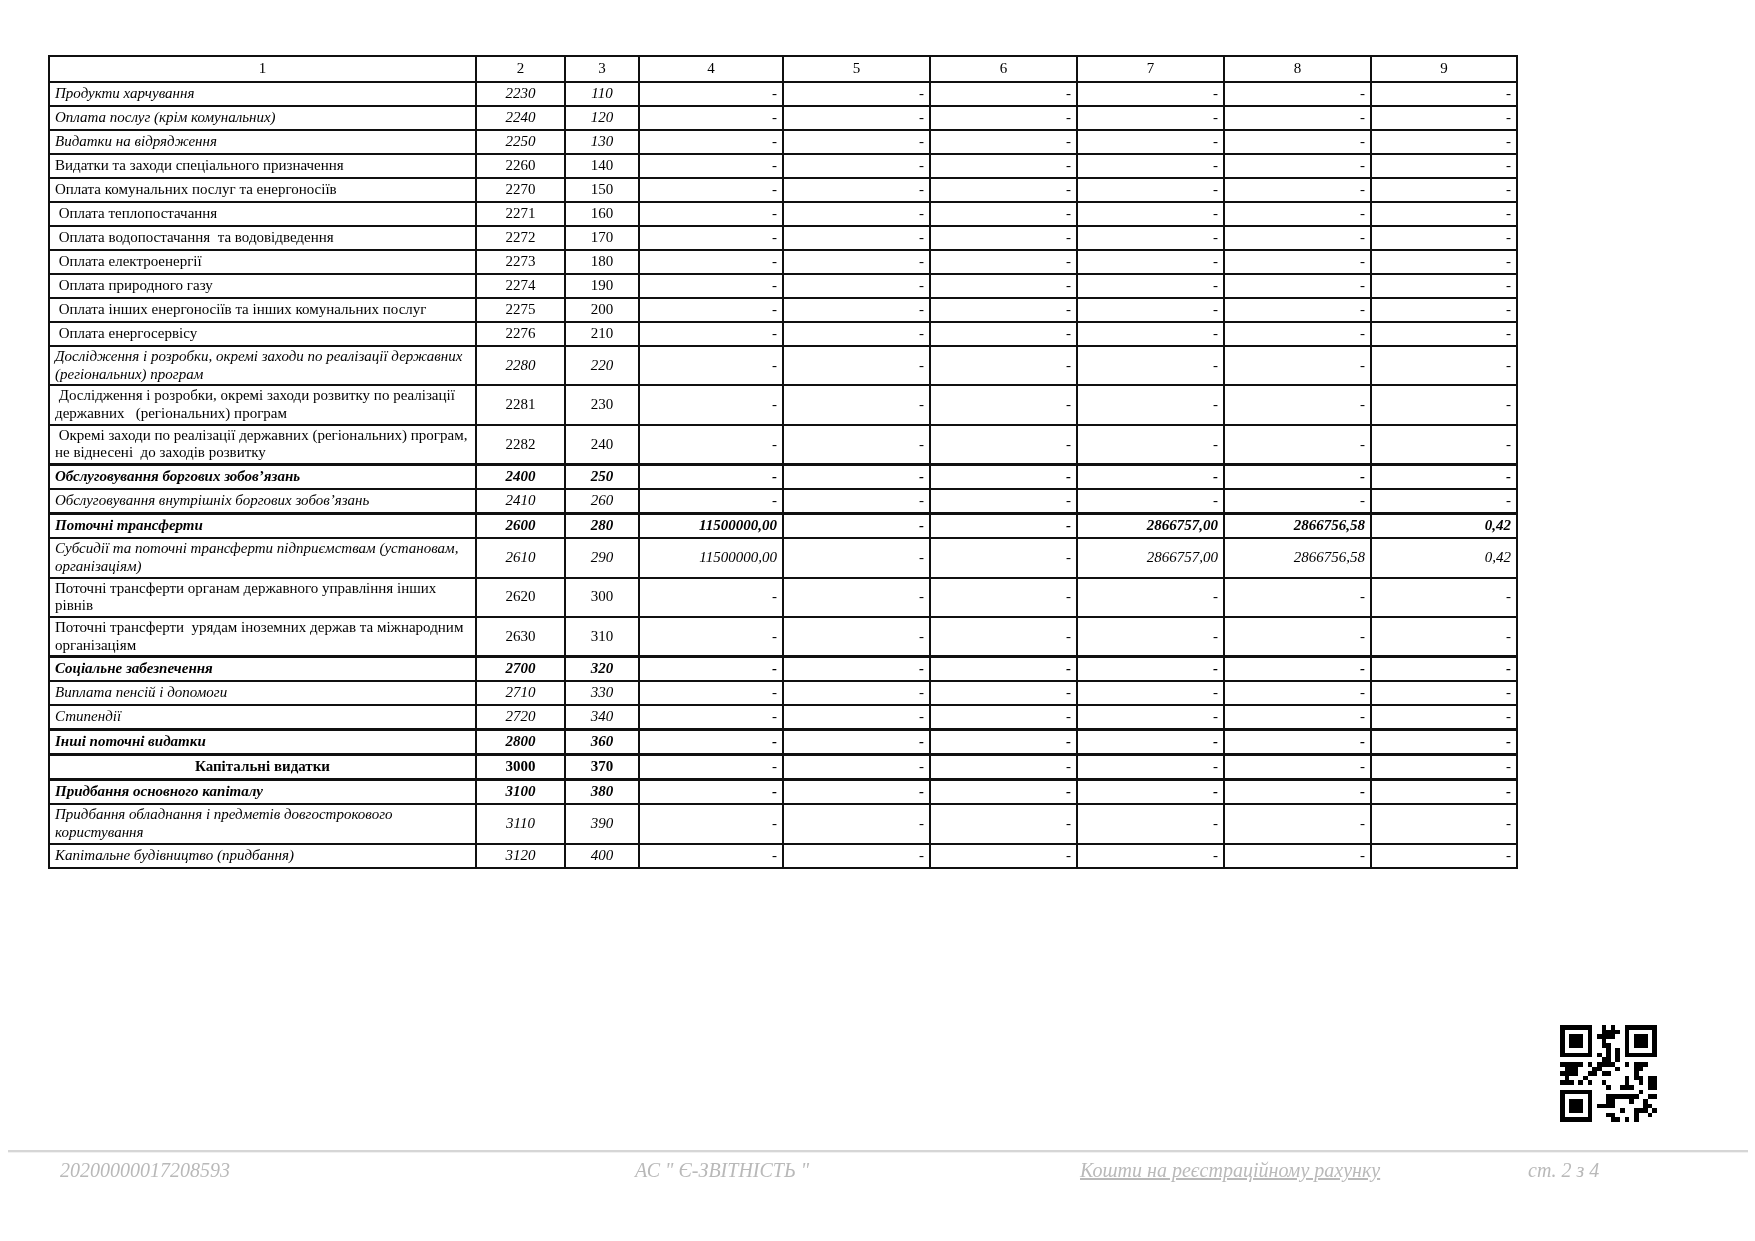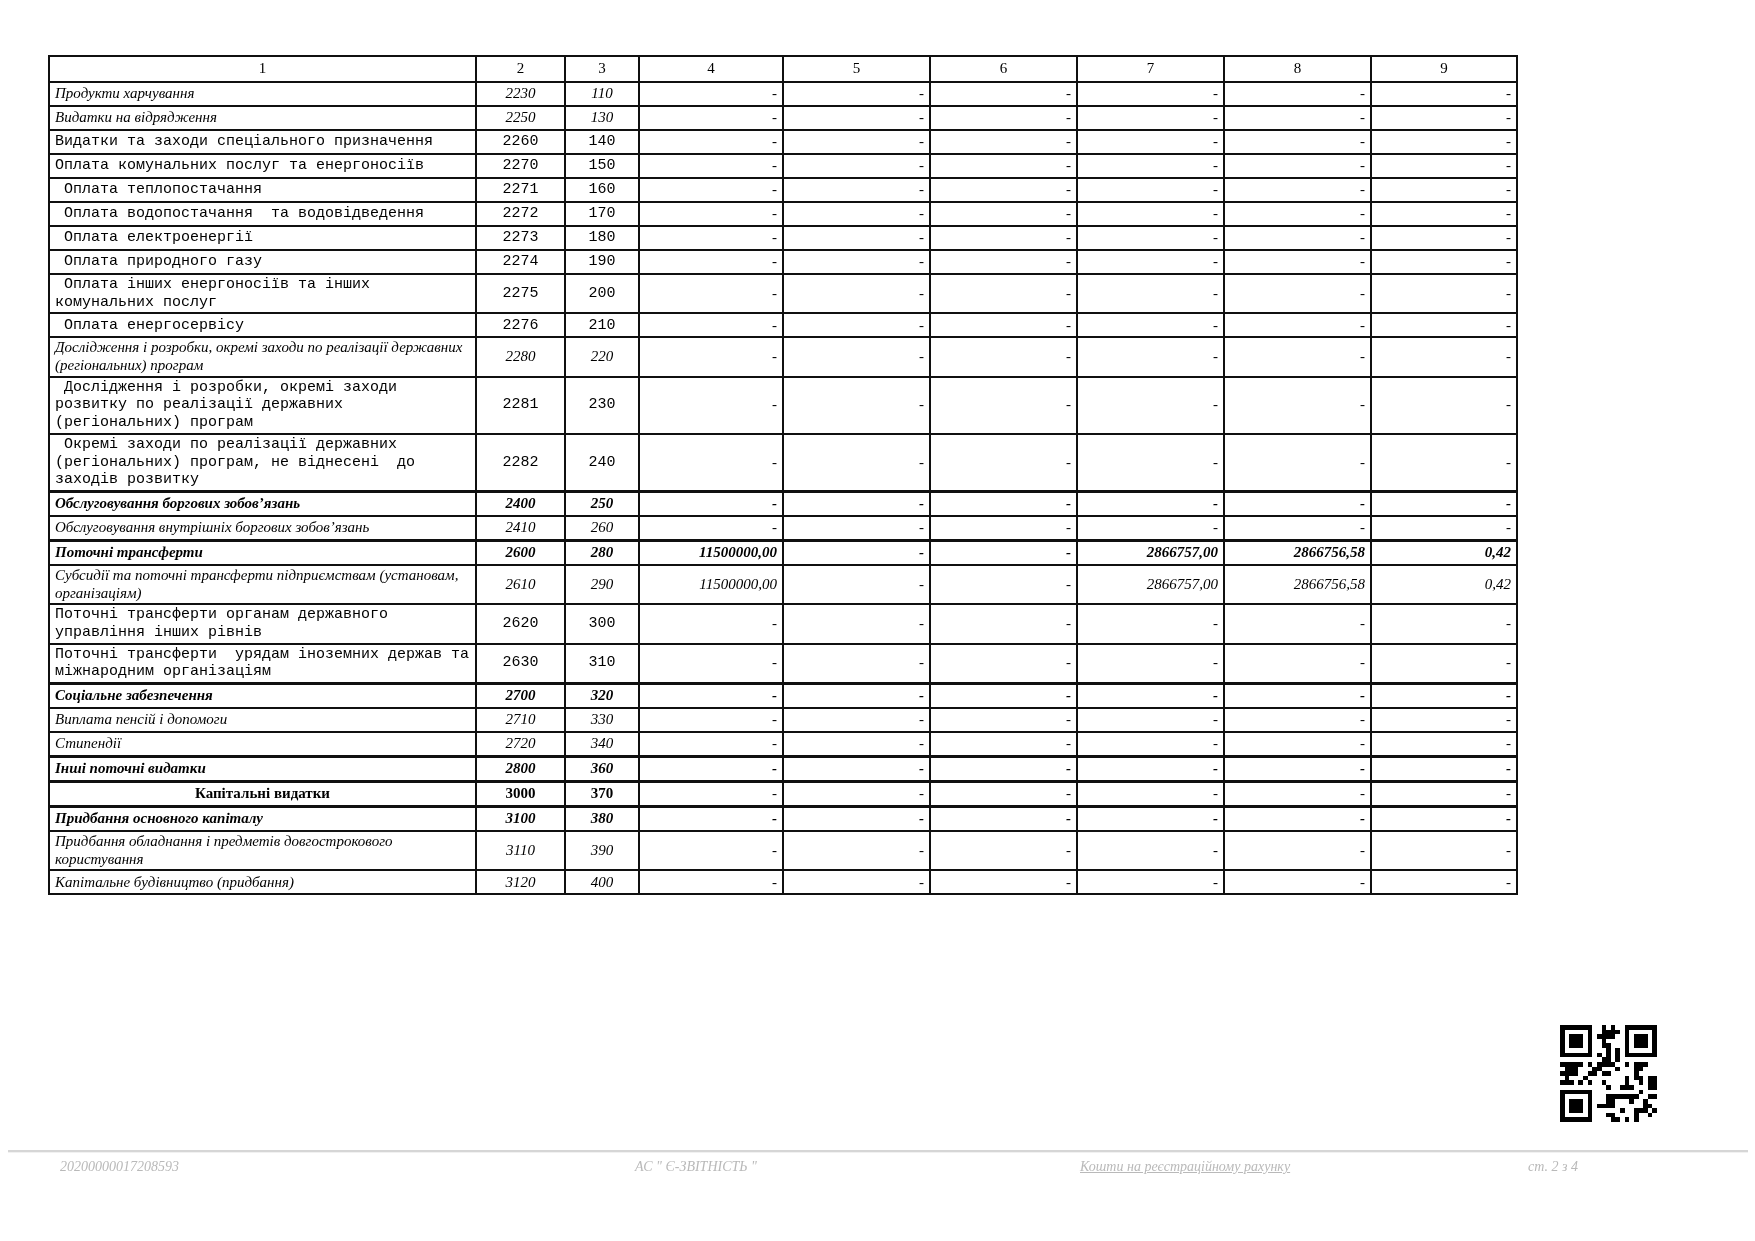--- a/index.html
+++ b/index.html
@@ -17,39 +17,39 @@
     font-size:15px;line-height:1.18;vertical-align:middle;
     padding:1px 5px;
   }
   .report-table th{
     font-weight:normal;text-align:center;height:22px;font-size:15px;
   }
   .c-name{text-align:left;white-space:pre-wrap;padding-left:6px;height:20px;}
   .c-code,.c-line{text-align:center;}
   .c-val{text-align:right;padding-right:5px;}
   
-  .ts-r{font-style:normal;font-weight:normal;font-family:Liberation Mono, monospace;}
+  .ts-r{font-style:normal;font-weight:normal;}
   .ts-i{font-style:italic;font-weight:normal;margin-left:44px;}
   .ts-b{font-style:italic;font-weight:bold;margin-top:40px;}
   .ts-bc{font-style:normal;font-weight:bold;}
   td.c-name.ts-bc{text-align:center;margin-top:40px;}
   tr.sect td{border-top-width:3px;}
   
   .vs-r{font-style:normal;font-weight:normal;}
   .vs-i{font-style:italic;font-weight:normal;}
   .vs-b{font-style:italic;font-weight:bold;}
   
   .qr{position:absolute;left:1560px;top:1025px;width:97px;height:97px;}
   
   .footer-rule{
     position:absolute;left:8px;top:1150px;width:1740px;height:2px;
     background:#d6d6d6;border-bottom:1px solid #f1f1f1;
   }
   .footer-text{
-    position:absolute;top:1159px;color:#b9b9b9;font-size:14px;
+    position:absolute;top:1159px;color:#b9b9b9;font-size:20px;
     font-style:italic;white-space:nowrap;
   }
   .ft-docid{left:60px;}
   .ft-system{left:635px;}
   .ft-section{left:1080px;text-decoration:underline;}
   .ft-page{left:1528px;}
 </style>
 </head>
 <body>
 
@@ -84,20 +84,31 @@
         <td class="c-code ts-i">2230</td>
         <td class="c-line ts-i">110</td>
         <td class="c-val vs-r">-</td>
         <td class="c-val vs-r">-</td>
         <td class="c-val vs-r">-</td>
         <td class="c-val vs-r">-</td>
         <td class="c-val vs-r">-</td>
         <td class="c-val vs-r">-</td>
       </tr>
       <tr>
+        <td class="c-name ts-i">Оплата послуг (крім комунальних)</td>
+        <td class="c-code ts-i">2240</td>
+        <td class="c-line ts-i">120</td>
+        <td class="c-val vs-r">-</td>
+        <td class="c-val vs-r">-</td>
+        <td class="c-val vs-r">-</td>
+        <td class="c-val vs-r">-</td>
+        <td class="c-val vs-r">-</td>
+        <td class="c-val vs-r">-</td>
+      </tr>
+      <tr>
         <td class="c-name ts-i">Видатки на відрядження</td>
         <td class="c-code ts-i">2250</td>
         <td class="c-line ts-i">130</td>
         <td class="c-val vs-r">-</td>
         <td class="c-val vs-r">-</td>
         <td class="c-val vs-r">-</td>
         <td class="c-val vs-r">-</td>
         <td class="c-val vs-r">-</td>
         <td class="c-val vs-r">-</td>
       </tr>

